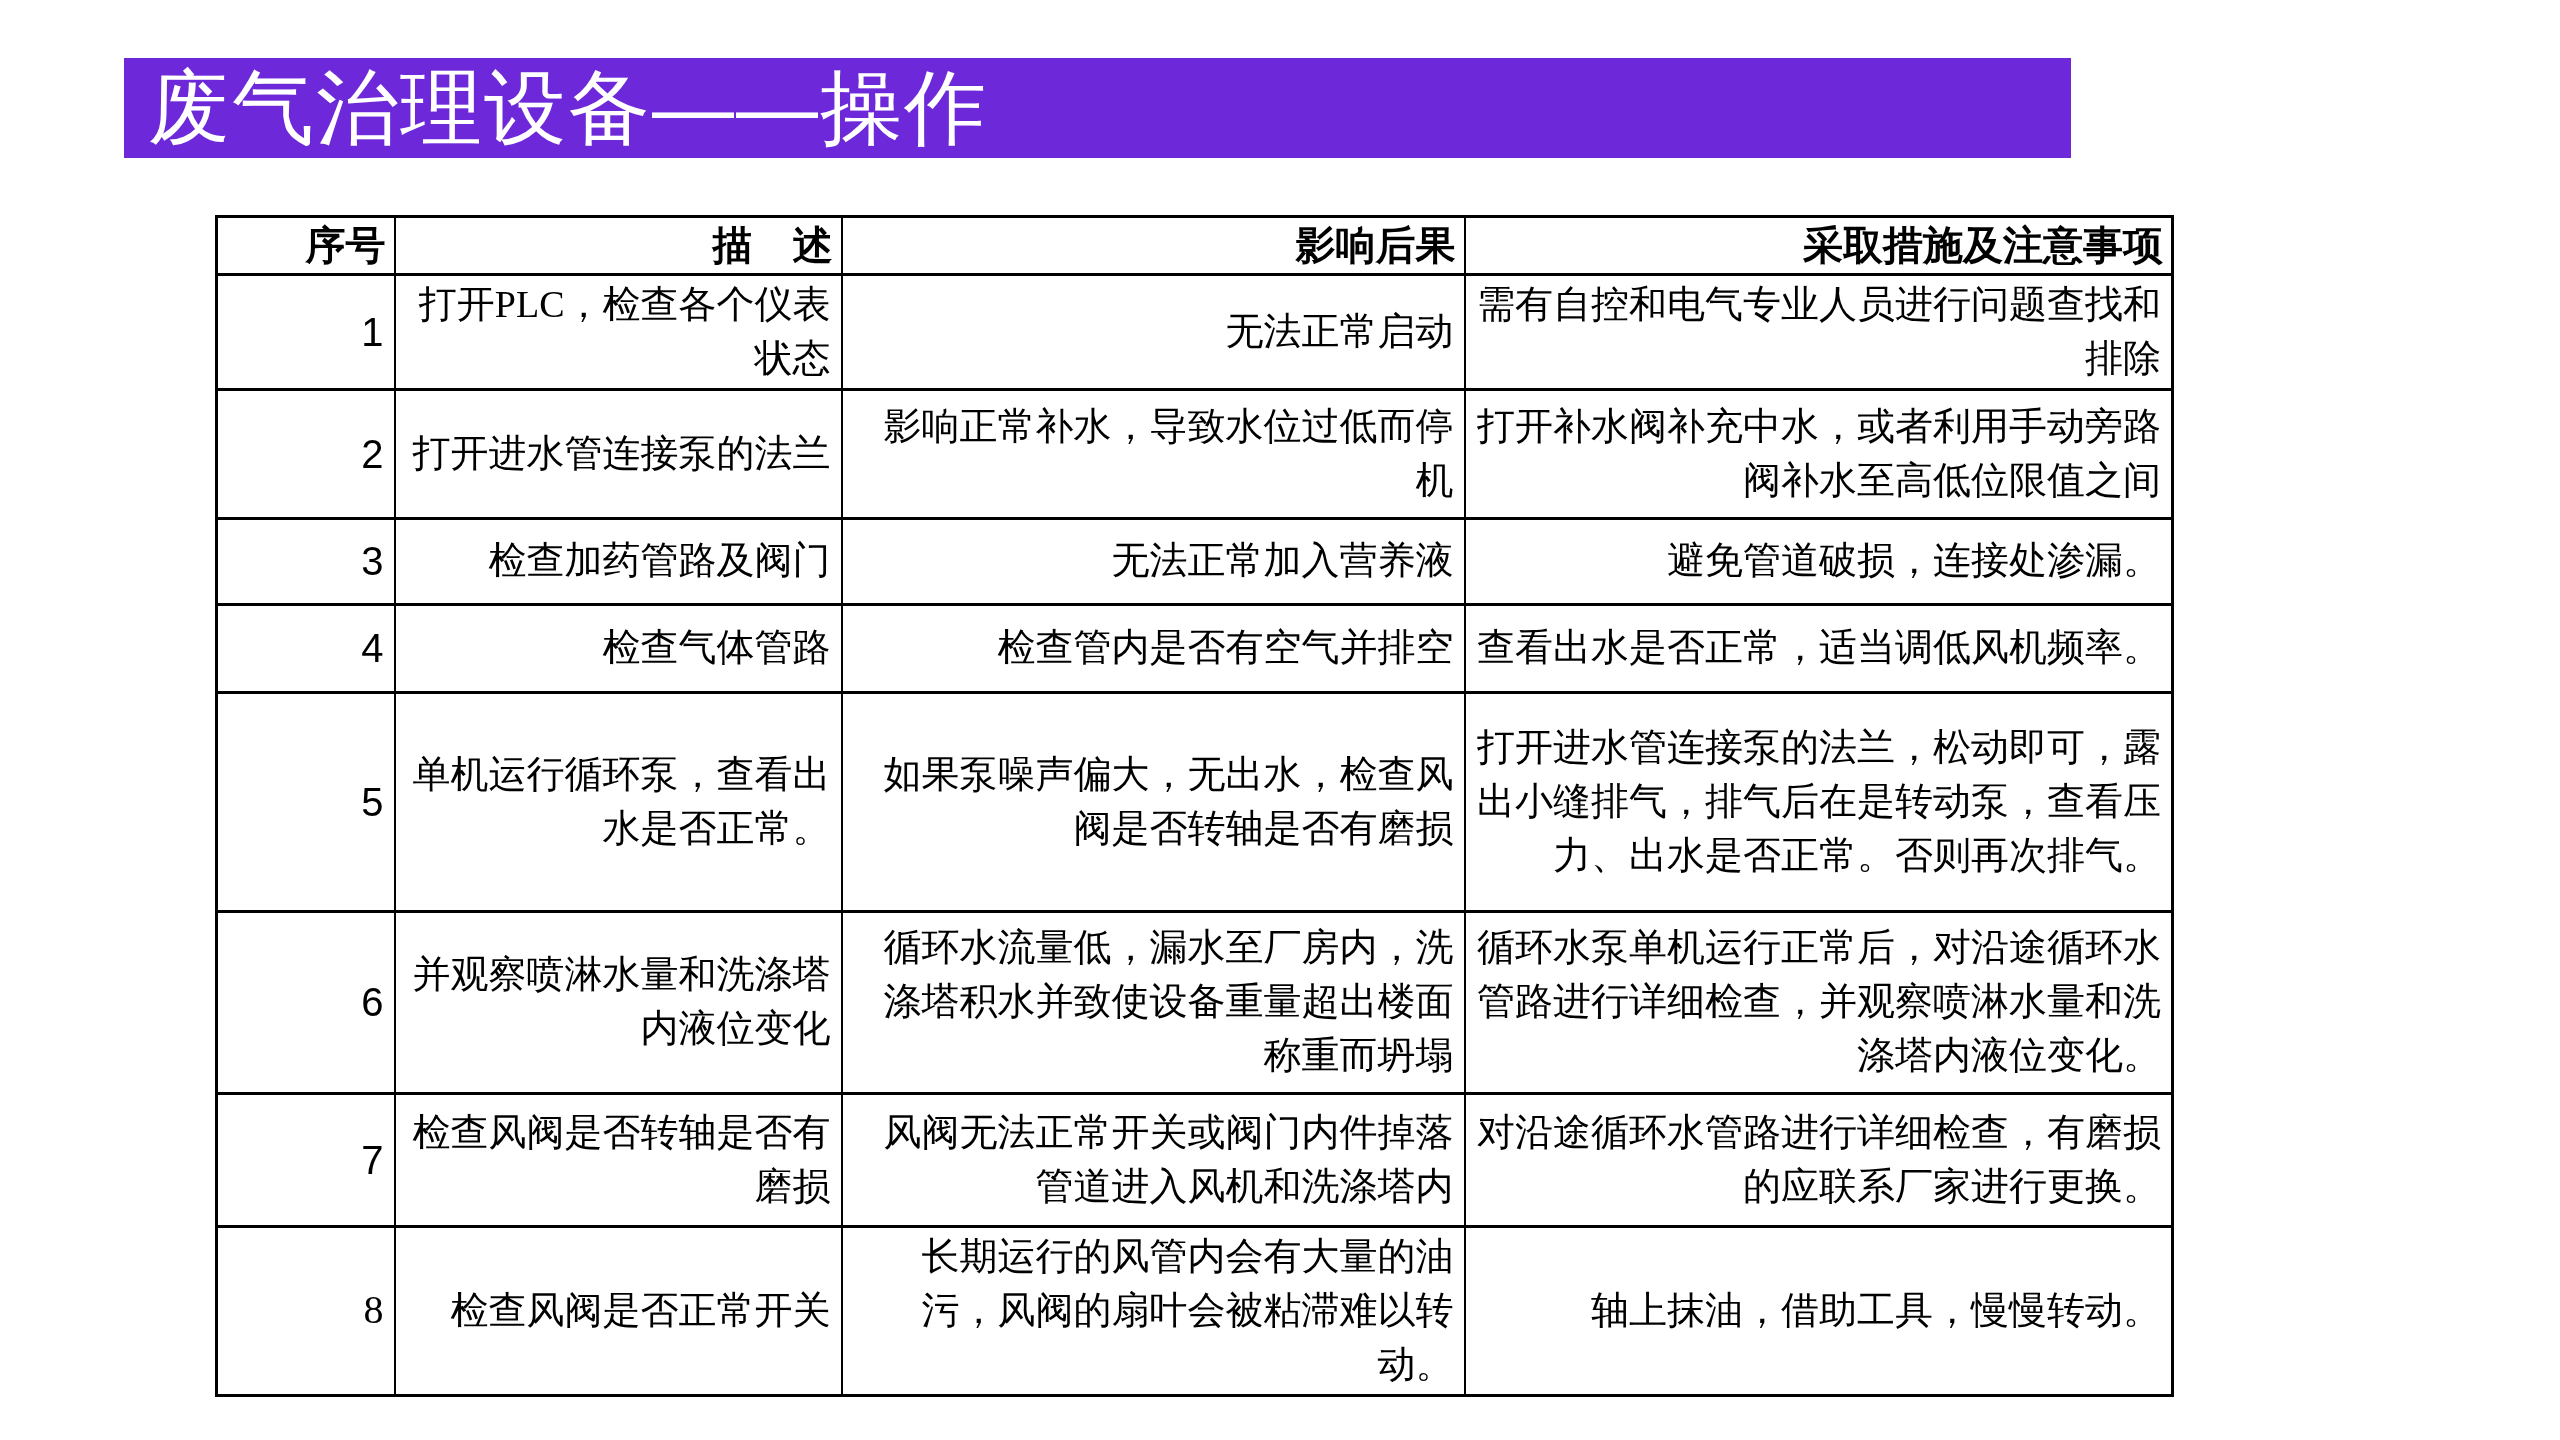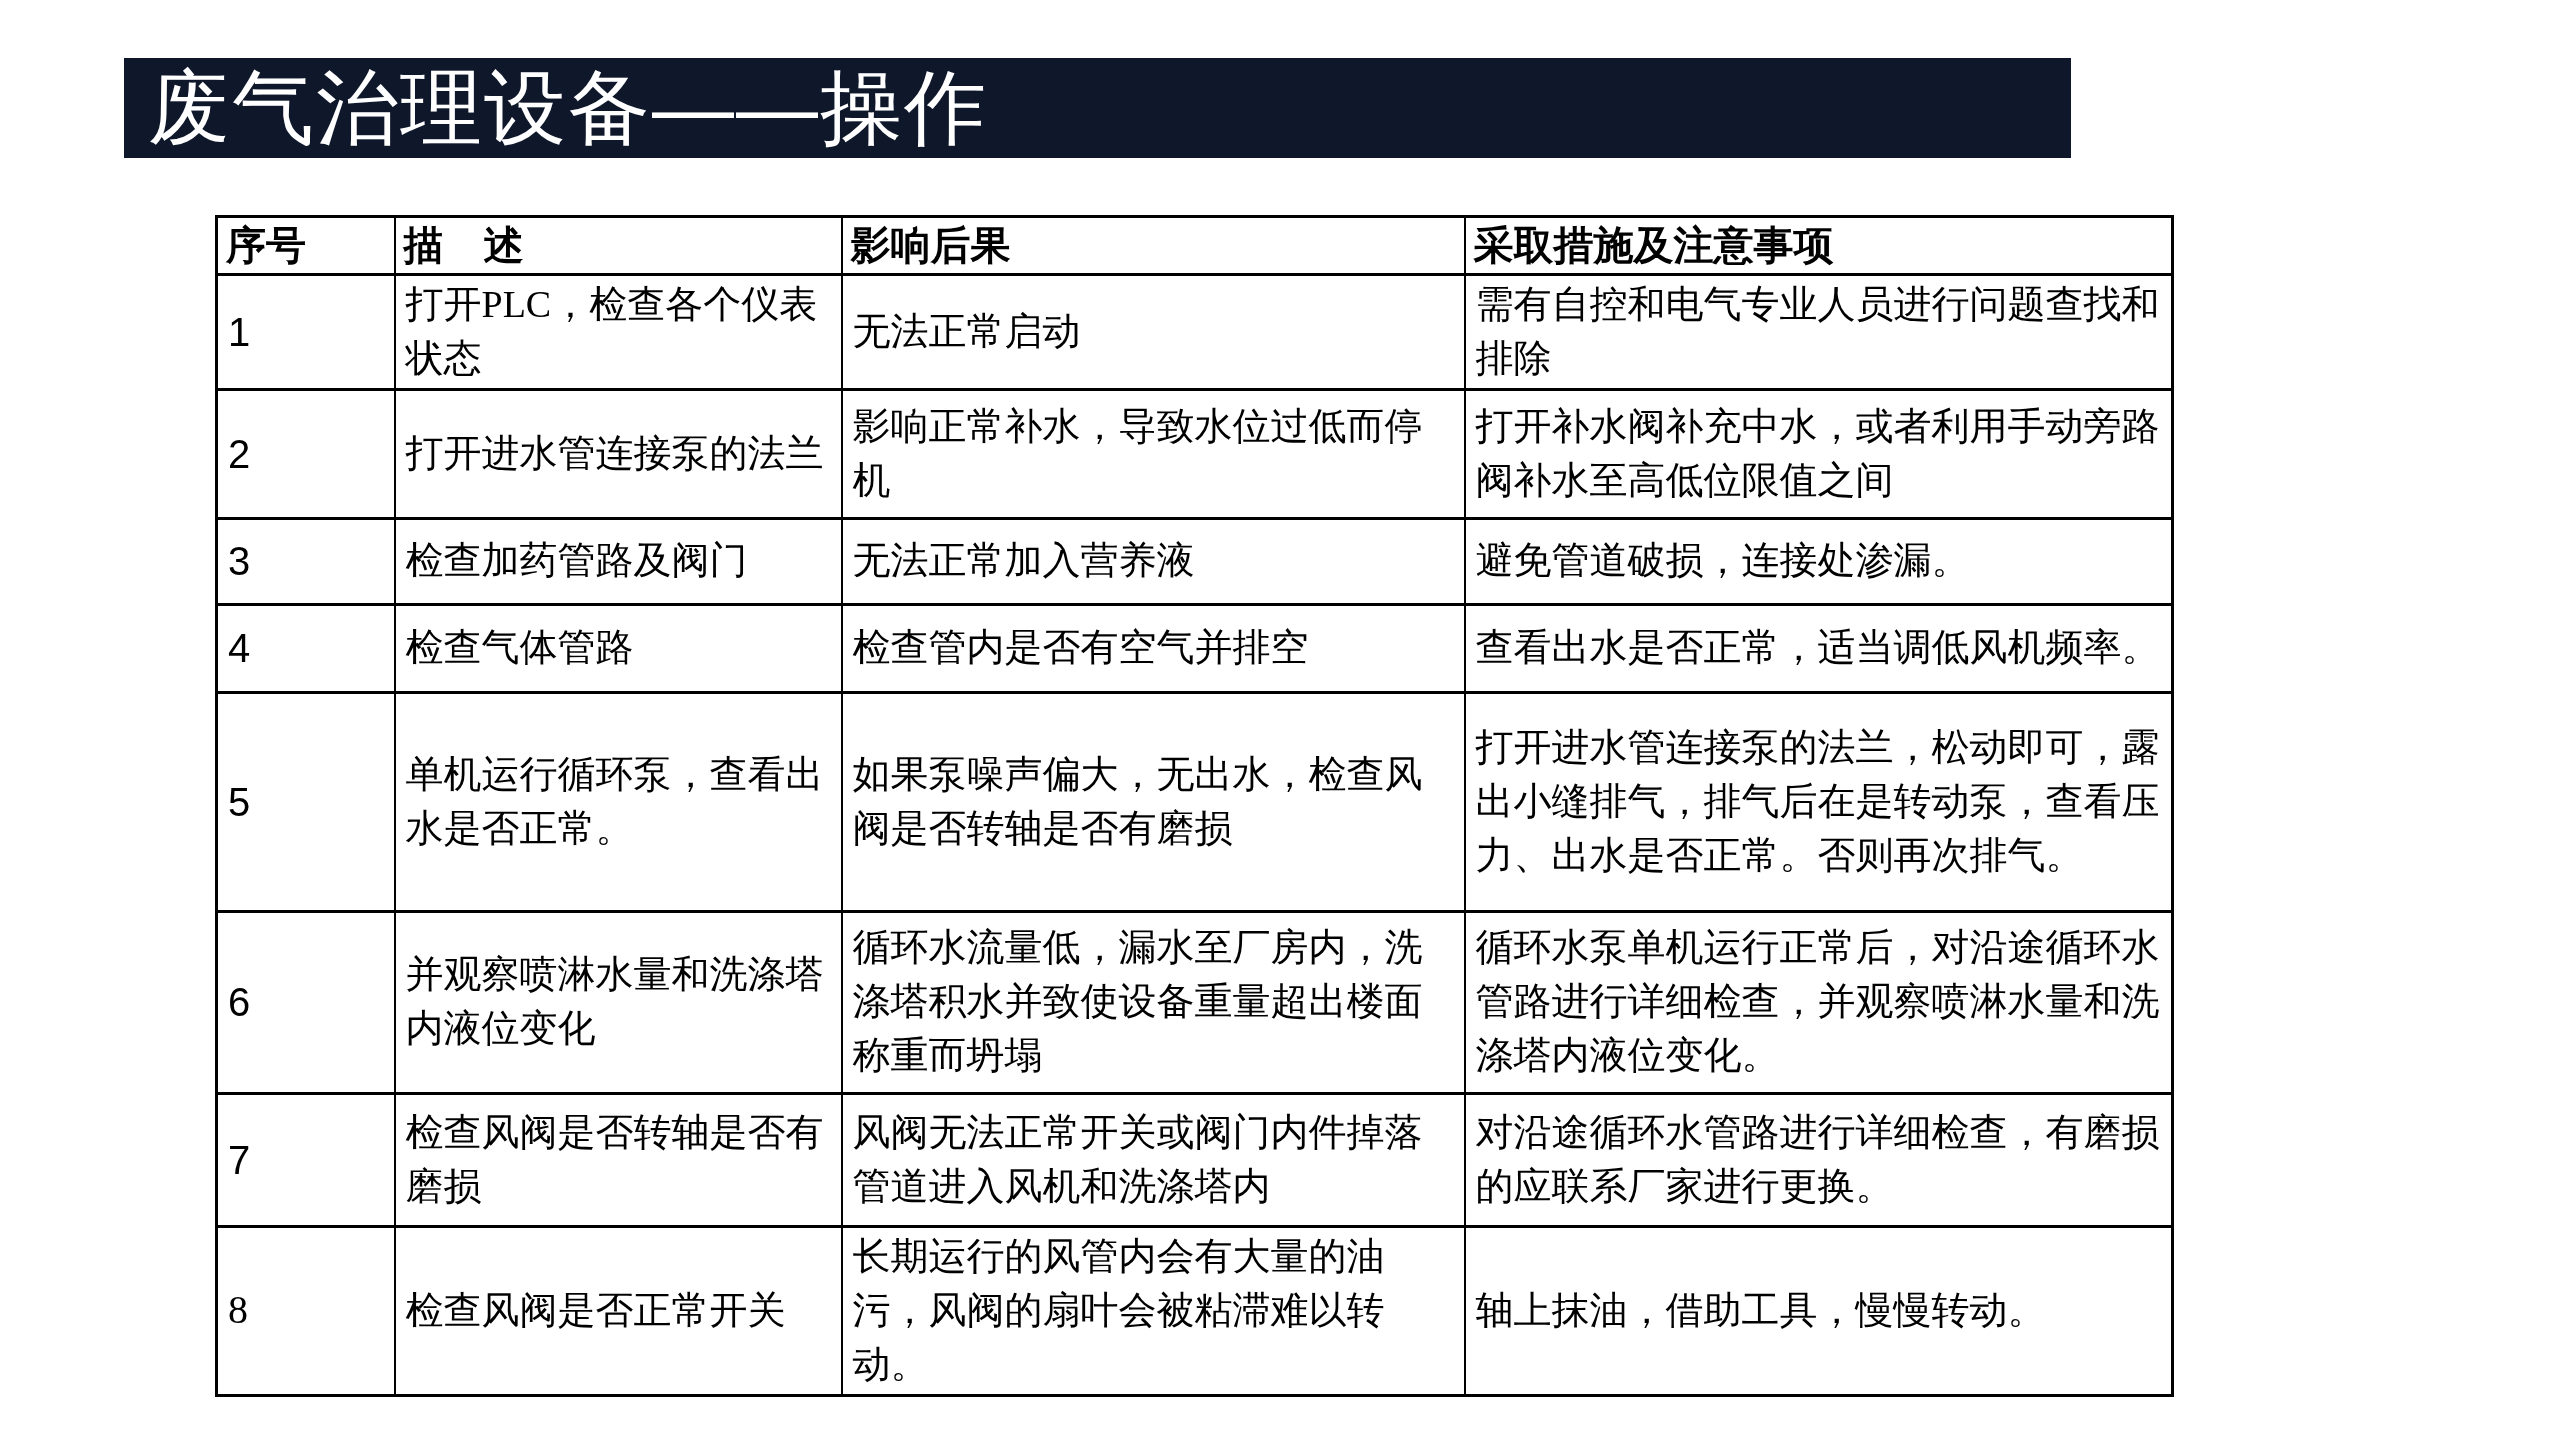--- a/index.html
+++ b/index.html
@@ -10,21 +10,21 @@
     background: #ffffff;
     overflow: hidden;
   }
 
   .banner {
     position: absolute;
     left: 124px;
     top: 58px;
     width: 1947px;
     height: 100px;
-    background: #0f172a;
+    background: #6d28d9;
     display: flex;
     align-items: center;
   }
 
   .banner .title {
     color: #ffffff;
     font-family: "Liberation Sans", sans-serif;
     font-size: 82px;
     line-height: 100px;
     padding-left: 24px;
@@ -44,21 +44,21 @@
     width: 1956px;
     border: 3px solid #000;
     font-family: "Liberation Serif", serif;
     color: #000;
   }
 
   .op-table th, .op-table td {
     border: 2px solid #000;
     border-top-width: 3px;
     border-bottom-width: 3px;
-    text-align: left;
+    text-align: right;
     vertical-align: middle;
     padding: 2px 10px;
     box-sizing: border-box;
   }
 
   .op-table thead th {
     font-weight: bold;
     font-size: 40px;
     height: 58px;
     padding: 0 8px;

